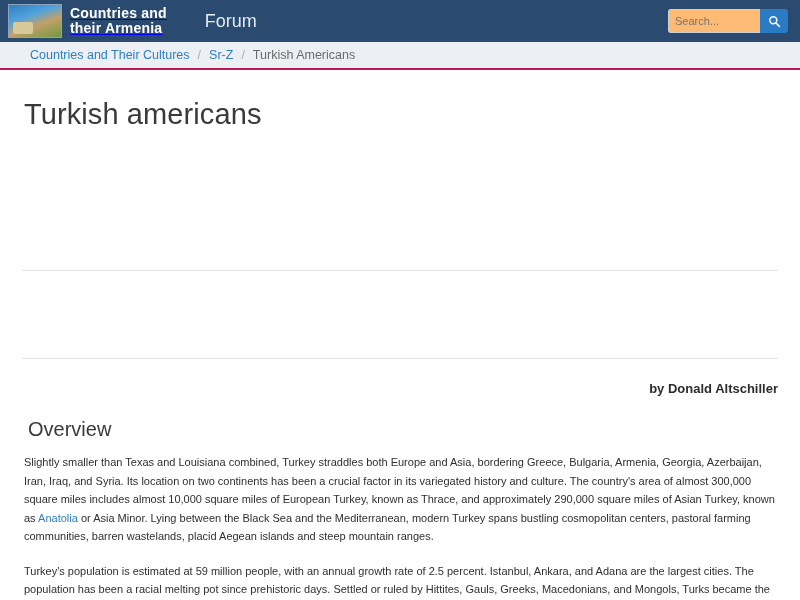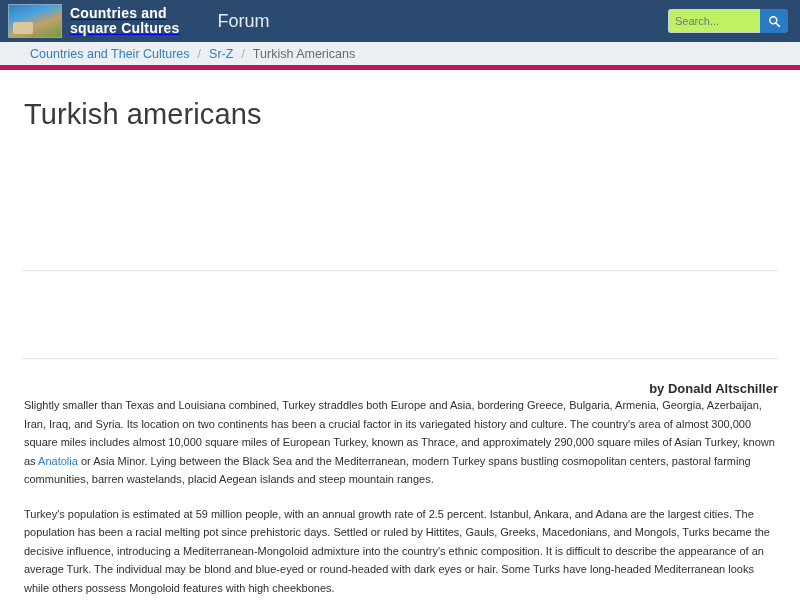--- a/index.html
+++ b/index.html
@@ -78,36 +78,36 @@
   .search-input {
     width: 92px;
     height: 24px;
     border: 1px solid #c9d2da;
     border-right: none;
     border-radius: 3px 0 0 3px;
     font-size: 11px;
     padding: 0 6px;
     color: #555;
     outline: none;
-    background: #bef264;
+    background: #fdba74;
   }
   .search-btn {
     width: 28px; height: 24px;
     background: #2b7bc4;
     border: 1px solid #2b7bc4;
     border-radius: 0 3px 3px 0;
     display: flex; align-items: center; justify-content: center;
     cursor: pointer;
   }
 
   
   .breadcrumb {
     height: 28px;
     background: #eceff3;
-    border-bottom: 5px solid #be185d;
+    border-bottom: 2px solid #be185d;
     display: flex;
     align-items: center;
     padding-left: 30px;
     font-size: 12.5px;
     color: #6b6b6b;
   }
   .breadcrumb a { color: #2f7fc1; text-decoration: none; }
   .breadcrumb .sep { margin: 0 8px; color: #a9b0b8; }
 
   
@@ -159,21 +159,21 @@
 </head>
 <body>
 
 <div class="navbar">
   <div class="navbar-bg-globe"></div>
 
   <a class="brand" href="#">
     <span class="brand-thumb"></span>
     <span class="brand-text">
       <span>Countries and</span>
-      <span class="l2">square Cultures</span>
+      <span class="l2">their Armenia</span>
     </span>
   </a>
 
   <div class="nav-links">
     <a class="nav-link" href="#">Forum</a>
   </div>
 
   <div class="search-wrap">
     <input class="search-input" type="text" placeholder="Search..." style="">
     <div class="search-btn">
@@ -194,18 +194,19 @@
 </div>
 
 <div class="content">
   <h1 class="page-title">Turkish americans</h1>
 
   <div class="ad-slot"></div>
   <div class="ad-slot2"></div>
 
   <div class="byline">by Donald Altschiller</div>
 
+  <h2 class="section-title">Overview</h2>
 
   <p class="body"><span>Slightly smaller than Texas and Louisiana combined, Turkey straddles both Europe and Asia, bordering Greece, Bulgaria, Armenia, Georgia, Azerbaijan, Iran, Iraq, and Syria. Its location on two continents has been a crucial factor in its variegated history and culture. The country's area of almost 300,000 square miles includes almost 10,000 square miles of European Turkey, known as Thrace, and approximately 290,000 square miles of Asian Turkey, known as </span><a href="#">Anatolia</a><span> or Asia Minor. Lying between the Black Sea and the Mediterranean, modern Turkey spans bustling cosmopolitan centers, pastoral farming communities, barren wastelands, placid Aegean islands and steep mountain ranges.</span></p>
 
   <p class="body">Turkey's population is estimated at 59 million people, with an annual growth rate of 2.5 percent. Istanbul, Ankara, and Adana are the largest cities. The population has been a racial melting pot since prehistoric days. Settled or ruled by Hittites, Gauls, Greeks, Macedonians, and Mongols, Turks became the decisive influence, introducing a Mediterranean-Mongoloid admixture into the country's ethnic composition. It is difficult to describe the appearance of an average Turk. The individual may be blond and blue-eyed or round-headed with dark eyes or hair. Some Turks have long-headed Mediterranean looks while others possess Mongoloid features with high cheekbones.</p>
 
 </div>
 
 </body></html>

